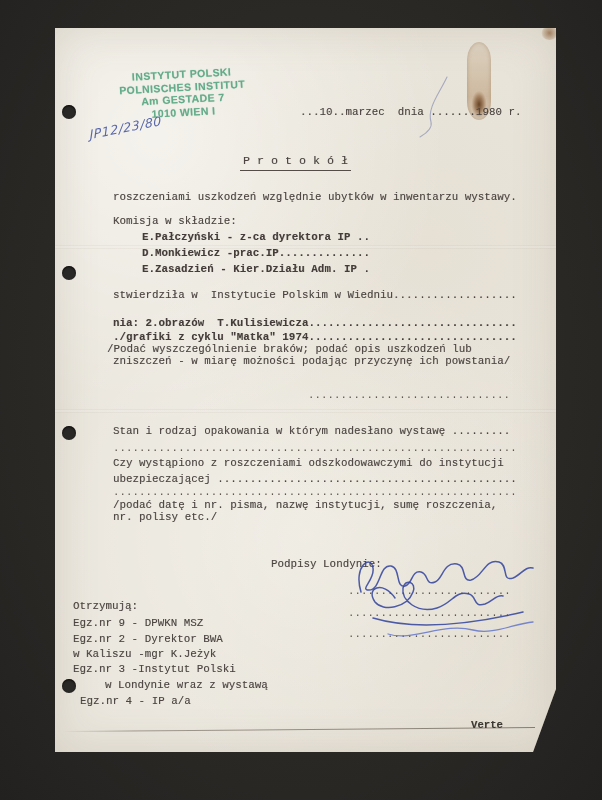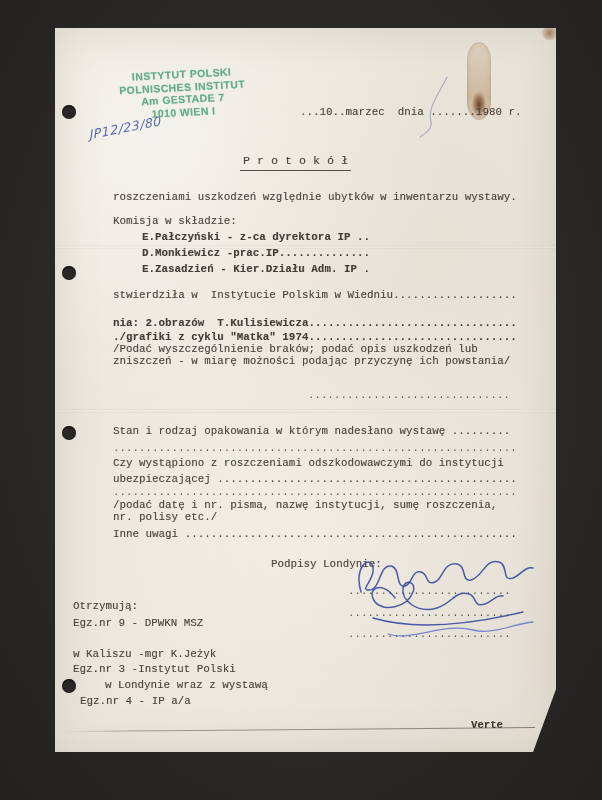--- a/index.html
+++ b/index.html
@@ -100,42 +100,42 @@
     <div class="t" style="left:58px; top:163px">roszczeniami uszkodzeń względnie ubytków w inwentarzu wystawy.</div>
     <div class="t" style="left:58px; top:187px">Komisja w składzie:</div>
 
     <div class="t bold" style="left:87px; top:203px">E.Pałczyński - z-ca dyrektora IP ..</div>
     <div class="t bold" style="left:87px; top:219px">D.Monkiewicz -prac.IP..............</div>
     <div class="t bold" style="left:87px; top:235px">E.Zasadzień - Kier.Działu Adm. IP .</div>
 
     <div class="t" style="left:58px; top:261px">stwierdziła w  Instytucie Polskim w Wiedniu...................</div>
     <div class="t bold" style="left:58px; top:289px">nia: 2.obrazów  T.Kulisiewicza................................</div>
     <div class="t bold" style="left:58px; top:303px">./grafiki z cyklu "Matka" 1974................................</div>
-    <div class="t" style="left:58px; top:315px">/Podać wyszczególnienie braków; podać opis uszkodzeń lub</div>
+    <div class="t" style="left:52px; top:315px">/Podać wyszczególnienie braków; podać opis uszkodzeń lub</div>
     <div class="t" style="left:58px; top:327px">zniszczeń - w miarę możności podając przyczynę ich powstania/</div>
 
     <div class="t faded" style="left:253px; top:361px">...............................</div>
 
     <div class="t" style="left:58px; top:397px">Stan i rodzaj opakowania w którym nadesłano wystawę .........</div>
     <div class="t faded" style="left:58px; top:414px">..............................................................</div>
     <div class="t" style="left:58px; top:429px">Czy wystąpiono z roszczeniami odszkodowawczymi do instytucji</div>
     <div class="t" style="left:58px; top:445px">ubezpieczającej ..............................................</div>
     <div class="t faded" style="left:58px; top:458px">..............................................................</div>
     <div class="t" style="left:58px; top:471px">/podać datę i nr. pisma, nazwę instytucji, sumę roszczenia,</div>
     <div class="t" style="left:58px; top:483px">nr. polisy etc./</div>
 
-    <div class="t" style="left:58px; top:500px">Inne uwagi ...................................................</div>
 
     <div class="t" style="left:216px; top:530px">Podpisy Londynie:</div>
     <div class="t faded" style="left:293px; top:557px">.........................</div>
     <div class="t faded" style="left:293px; top:579px">.........................</div>
     <div class="t faded" style="left:293px; top:600px">.........................</div>
 
     <div class="t" style="left:18px; top:572px">Otrzymują:</div>
     <div class="t" style="left:18px; top:589px">Egz.nr 9 - DPWKN MSZ</div>
+    <div class="t" style="left:18px; top:605px">Egz.nr 2 - Dyrektor BWA</div>
     <div class="t" style="left:18px; top:620px">w Kaliszu -mgr K.Jeżyk</div>
     <div class="t" style="left:18px; top:635px">Egz.nr 3 -Instytut Polski</div>
     <div class="t" style="left:50px; top:651px">w Londynie wraz z wystawą</div>
     <div class="t" style="left:25px; top:667px">Egz.nr 4 - IP a/a</div>
 
     <div class="t verte" style="left:416px; top:691px">Verte</div>
 
     <svg class="ink" viewBox="0 0 215 95" style="left:288px; top:522px; width:215px; height:95px">
       <path d="M18,42 C10,16 28,4 30,18 C32,30 16,40 26,40 C38,40 36,14 48,16 C58,18 52,38 62,36 C70,34 68,20 78,22 C86,24 82,36 92,32 C100,29 100,12 114,14 C124,16 118,32 128,30 C140,27 142,8 156,12 C166,15 158,32 170,28 C178,25 182,16 190,18"></path>
       <path d="M52,48 C40,30 22,38 32,52 C40,62 64,58 70,42 C74,32 62,28 60,38 C58,50 74,64 94,58 C110,53 112,40 126,44 C134,46 130,58 142,54 C150,51 154,44 160,46"></path>

